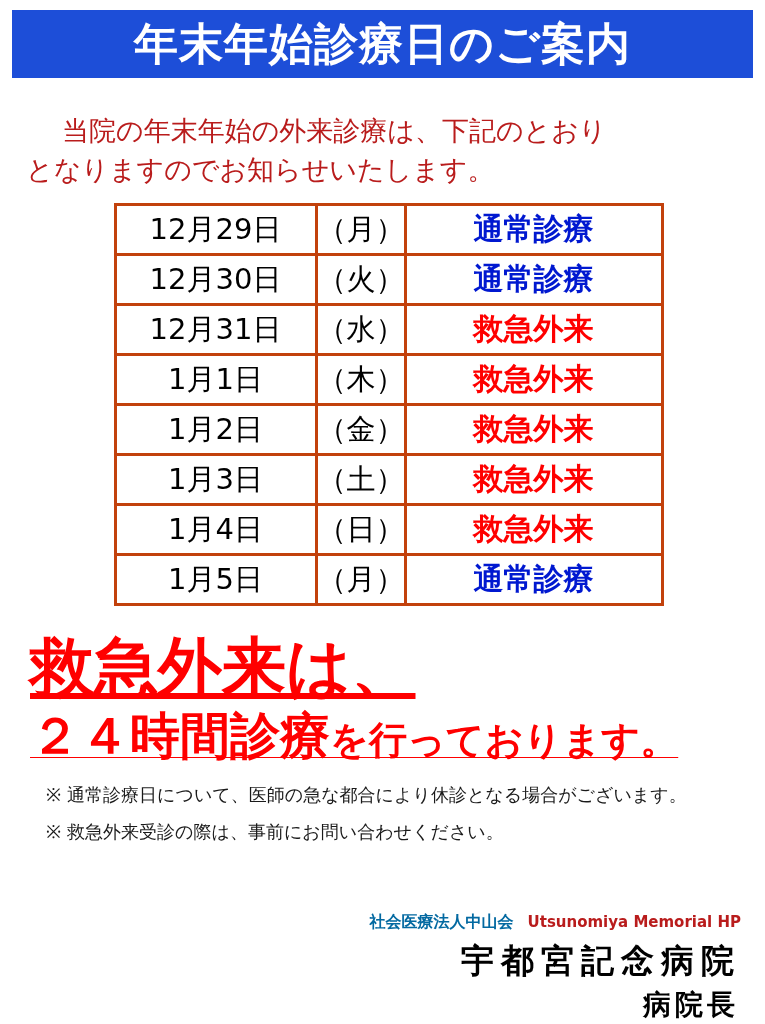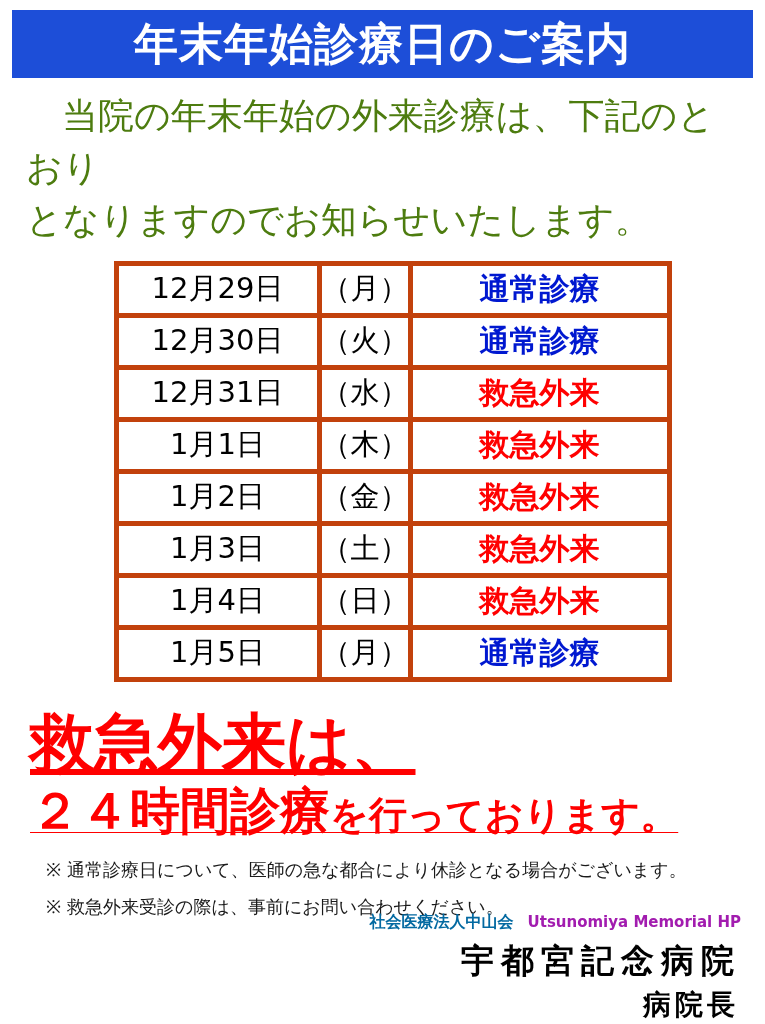--- a/index.html
+++ b/index.html
@@ -34,42 +34,42 @@
     color: #ffffff;
     font-size: 44px;
     font-weight: bold;
     letter-spacing: 1px;
     white-space: nowrap;
     font-family: "DejaVu Sans", "Liberation Sans", sans-serif;
   }
 
   
   .intro {
-    margin: 12px 26px 0 26px;
-    font-size: 36px;
+    margin: 33px 26px 0 26px;
+    font-size: 27px;
     line-height: 1.45;
-    color: #4d7c0f;
+    color: #b91c1c;
     font-family: "DejaVu Sans", "Liberation Sans", sans-serif;
   }
   .intro .line1 {
     text-indent: 36px;
   }
 
   
   .table-wrap {
     margin: 14px auto 0 auto;
     width: 538px;
   }
   table.schedule {
     border-collapse: collapse;
     width: 100%;
     table-layout: fixed;
   }
   table.schedule td {
-    border: 5px solid #c2410c;
+    border: 3px solid #c2410c;
     height: 47px;
     padding: 0;
     text-align: center;
     vertical-align: middle;
     font-family: "DejaVu Sans", "Liberation Sans", sans-serif;
   }
   td.c-date {
     width: 198px;
     font-size: 29px;
     color: #000000;
@@ -151,21 +151,21 @@
     gap: 14px;
   }
   .corp-name {
     font-size: 16px;
     font-weight: bold;
     color: #0369a1;
   }
   .en-name {
     font-size: 15px;
     font-weight: bold;
-    color: #a21caf;
+    color: #b91c1c;
   }
   .hosp-name {
     font-size: 33px;
     font-weight: bold;
     letter-spacing: 7px;
     color: #000000;
     margin-top: 6px;
   }
   .hosp-title {
     font-size: 28px;

